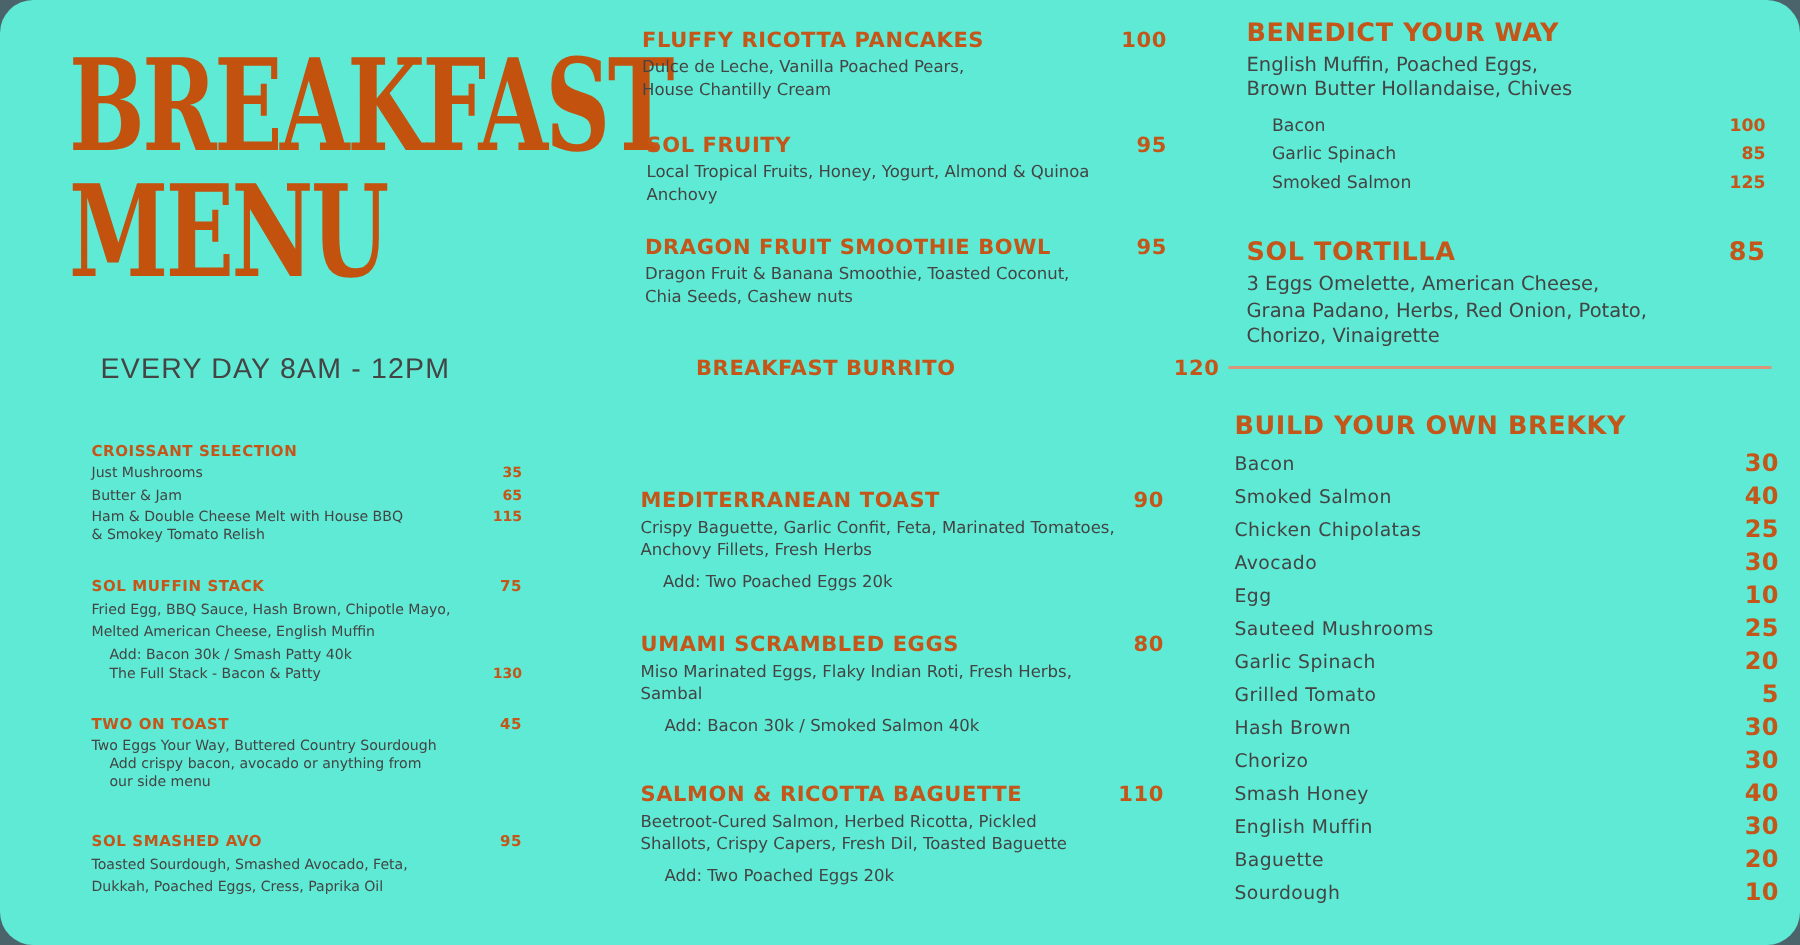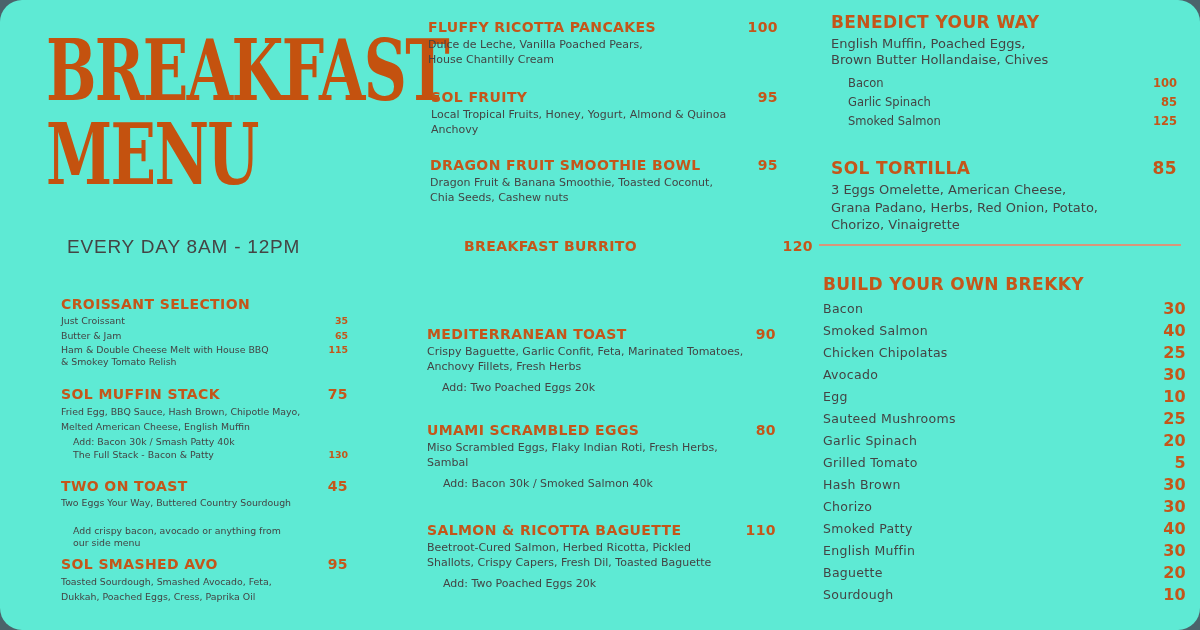--- a/index.html
+++ b/index.html
@@ -9,21 +9,21 @@
   .title .line { display:block; font-size:72px; letter-spacing:-2px; transform:scaleY(1.18) scaleX(0.83); transform-origin:left top; height:84px; }
   .hours { position:absolute; left:67px; top:236px; font-family:"Liberation Sans", sans-serif; font-size:19px; color:#444; letter-spacing:0.8px; }
   .col { position:absolute; font-family:"DejaVu Sans", sans-serif; color:#3b3b3b; }
   .item { position:absolute; }
   .head { display:flex; justify-content:space-between; font-weight:bold; color:#c4561a; letter-spacing:0.4px; }
   .desc { color:#444; }
   .add { color:#444; }
   .subrow { display:flex; justify-content:space-between; }
   .subrow .p { color:#c4561a; font-weight:bold; }
   
-  .c1 .head { font-size:14px; }
+  .c1 .head { font-size:10px; }
   .c1 .desc, .c1 .add, .c1 .subrow { font-size:9.4px; line-height:13px; }
   
   .c2 .head { font-size:14px; }
   .c2 .desc, .c2 .add { font-size:11px; line-height:15px; }
   
   .c3 .head { font-size:17px; }
   .c3 .desc { font-size:13px; line-height:16px; }
   .c3 .subrow { font-size:11.5px; line-height:19px; }
   .divider { position:absolute; left:819px; top:244px; width:362px; height:2px; background:#d9967a; }
   .side-row { display:flex; justify-content:space-between; font-size:12.5px; line-height:22px; color:#444; letter-spacing:0.3px; }
@@ -39,21 +39,21 @@
     <span class="line">MENU</span>
   </div>
   <div class="hours">EVERY DAY 8AM - 12PM</div>
 
   <div class="col c1" style="left:61px; top:296px; width:287px;">
     <div class="item" style="top:0; width:287px;">
       <div class="head">
           <span>CROISSANT SELECTION</span>
         </div>
       <div class="subrow desc" style="margin-top:2px;">
-          <span>Just Croissant</span>
+          <span>Just Mushrooms</span>
           <span class="p">35</span>
         </div>
       <div class="subrow desc" style="margin-top:2px;">
           <span>Butter &amp; Jam</span>
           <span class="p">65</span>
         </div>
       <div class="subrow desc" style="margin-top:2px; line-height:12px;">
           <span><span>Ham &amp; Double Cheese Melt with House BBQ</span><br><span>&amp; Smokey Tomato Relish</span></span>
           <span class="p">115</span>
         </div>
@@ -71,21 +71,21 @@
           <span class="p">130</span>
         </div>
     </div>
 
     <div class="item" style="top:182px; width:287px;">
       <div class="head">
           <span>TWO ON TOAST</span>
           <span>45</span>
         </div>
       <div class="desc" style="margin-top:2px;">Two Eggs Your Way, Buttered Country Sourdough</div>
-      <div class="add" style="margin-left:12px; margin-top:16px; line-height:12px;"><span>Add crispy bacon, avocado or anything from</span><br><span>our side menu</span></div>
+      <div class="add" style="margin-left:12px; margin-top:0; line-height:12px;"><span>Add crispy bacon, avocado or anything from</span><br><span>our side menu</span></div>
     </div>
 
     <div class="item" style="top:260px; width:287px;">
       <div class="head">
           <span>SOL SMASHED AVO</span>
           <span>95</span>
         </div>
       <div class="desc" style="margin-top:2px; line-height:15px;"><span>Toasted Sourdough, Smashed Avocado, Feta,</span><br><span>Dukkah, Poached Eggs, Cress, Paprika Oil</span></div>
     </div>
   </div>
@@ -124,21 +124,21 @@
           <span>90</span>
         </div>
       <div class="desc" style="margin-top:2px;"><span>Crispy Baguette, Garlic Confit, Feta, Marinated Tomatoes,</span><br><span>Anchovy Fillets, Fresh Herbs</span></div>
       <div class="add" style="margin-left:15px; margin-top:6px;">Add: Two Poached Eggs 20k</div>
     </div>
     <div class="item" style="top:403px; left:-1px; width:349px;">
       <div class="head">
           <span>UMAMI SCRAMBLED EGGS</span>
           <span>80</span>
         </div>
-      <div class="desc" style="margin-top:2px;"><span>Miso Scrambled Eggs, Flaky Indian Roti, Fresh Herbs,</span><br><span>Sambal</span></div>
+      <div class="desc" style="margin-top:2px;"><span>Miso Marinated Eggs, Flaky Indian Roti, Fresh Herbs,</span><br><span>Sambal</span></div>
       <div class="add" style="margin-left:16px; margin-top:6px;">Add: Bacon 30k / Smoked Salmon 40k</div>
     </div>
     <div class="item" style="top:503px; left:-1px; width:349px;">
       <div class="head">
           <span>SALMON &amp; RICOTTA BAGUETTE</span>
           <span>110</span>
         </div>
       <div class="desc" style="margin-top:2px;"><span>Beetroot-Cured Salmon, Herbed Ricotta, Pickled</span><br><span>Shallots, Crispy Capers, Fresh Dil, Toasted Baguette</span></div>
       <div class="add" style="margin-left:16px; margin-top:6px;">Add: Two Poached Eggs 20k</div>
     </div>
@@ -214,21 +214,21 @@
       </div>
     <div class="side-row">
         <span>Hash Brown</span>
         <span class="p">30</span>
       </div>
     <div class="side-row">
         <span>Chorizo</span>
         <span class="p">30</span>
       </div>
     <div class="side-row">
-        <span>Smoked Patty</span>
+        <span>Smash Honey</span>
         <span class="p">40</span>
       </div>
     <div class="side-row">
         <span>English Muffin</span>
         <span class="p">30</span>
       </div>
     <div class="side-row">
         <span>Baguette</span>
         <span class="p">20</span>
       </div>

